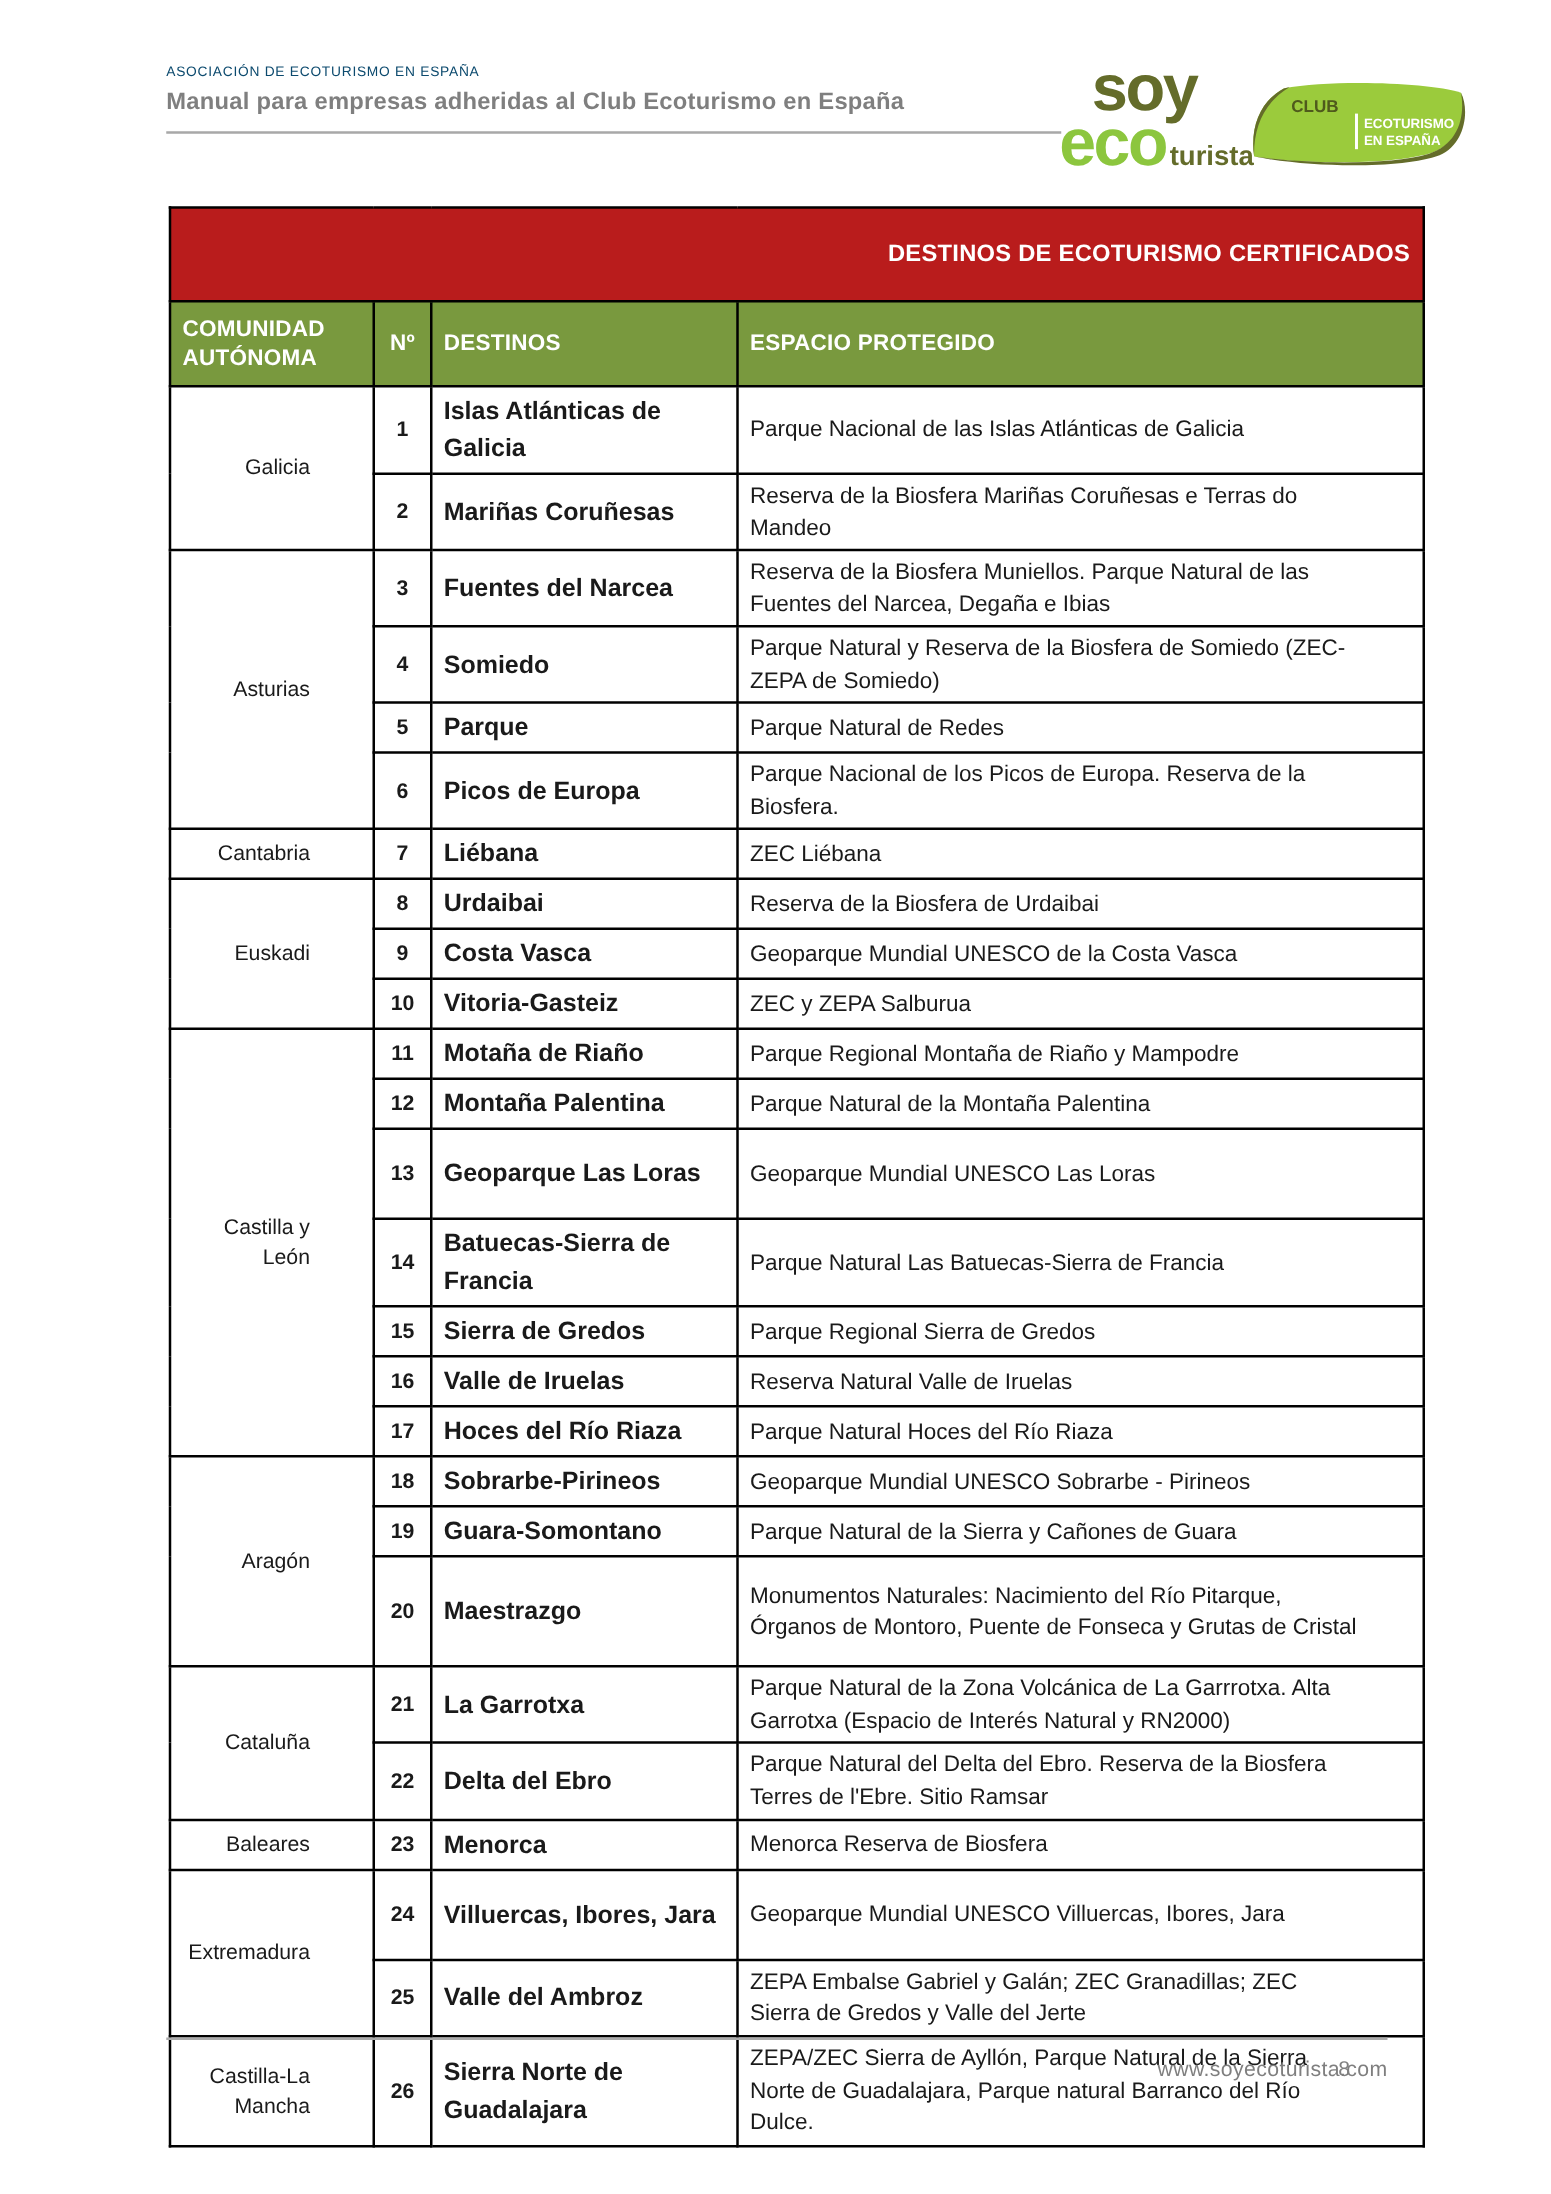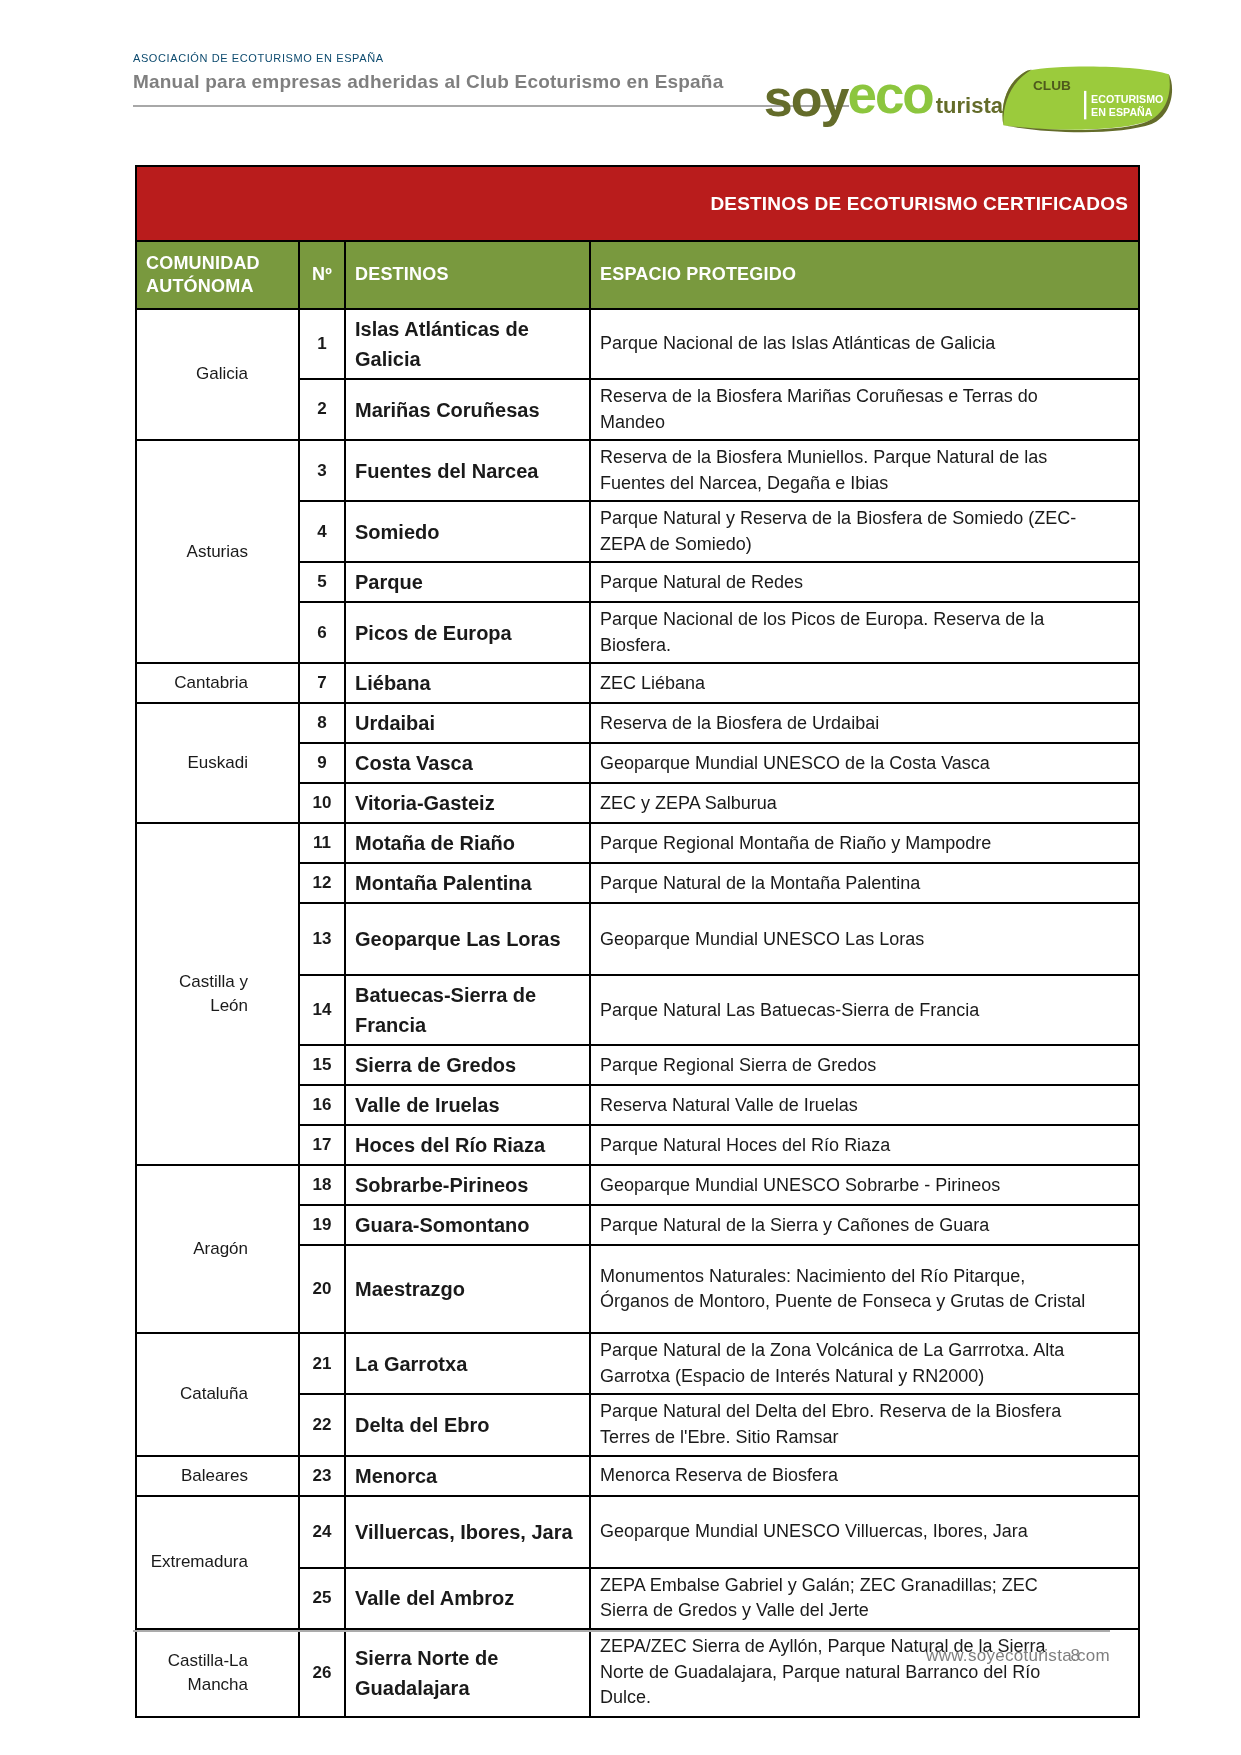--- a/index.html
+++ b/index.html
@@ -9,21 +9,21 @@
   }
   
   .hdr-left{
     position:absolute;left:133px;top:52px;width:716px;
     border-bottom:2px solid #a8a8a8;padding-bottom:12px;
   }
   .hdr-org{font-size:11px;color:#0c4a6e;letter-spacing:.6px;}
   .hdr-sub{font-size:19px;color:#7f7f7f;font-weight:bold;margin-top:7px;letter-spacing:.2px;}
   
   .logo{position:absolute;top:40px;right:68px;display:flex;align-items:center;}
-  .logo-text{display:flex;align-items:flex-end;}
+  .logo-text{display:flex;flex-direction:column;}
   .logo-soy{font-size:52px;font-weight:bold;color:#646c2a;line-height:.78;margin-left:26px;letter-spacing:-2px;}
   .logo-row2{display:flex;align-items:baseline;}
   .logo-eco{font-size:53px;font-weight:bold;color:#8cc63e;line-height:.9;letter-spacing:-2px;}
   .logo-turista{font-size:22px;font-weight:bold;color:#646c2a;margin-left:3px;}
   .badge{margin-left:-8px;margin-top:6px;}
   
   table.cert{
     position:absolute;left:135px;top:165px;width:1003px;
     border-collapse:collapse;table-layout:fixed;
   }

